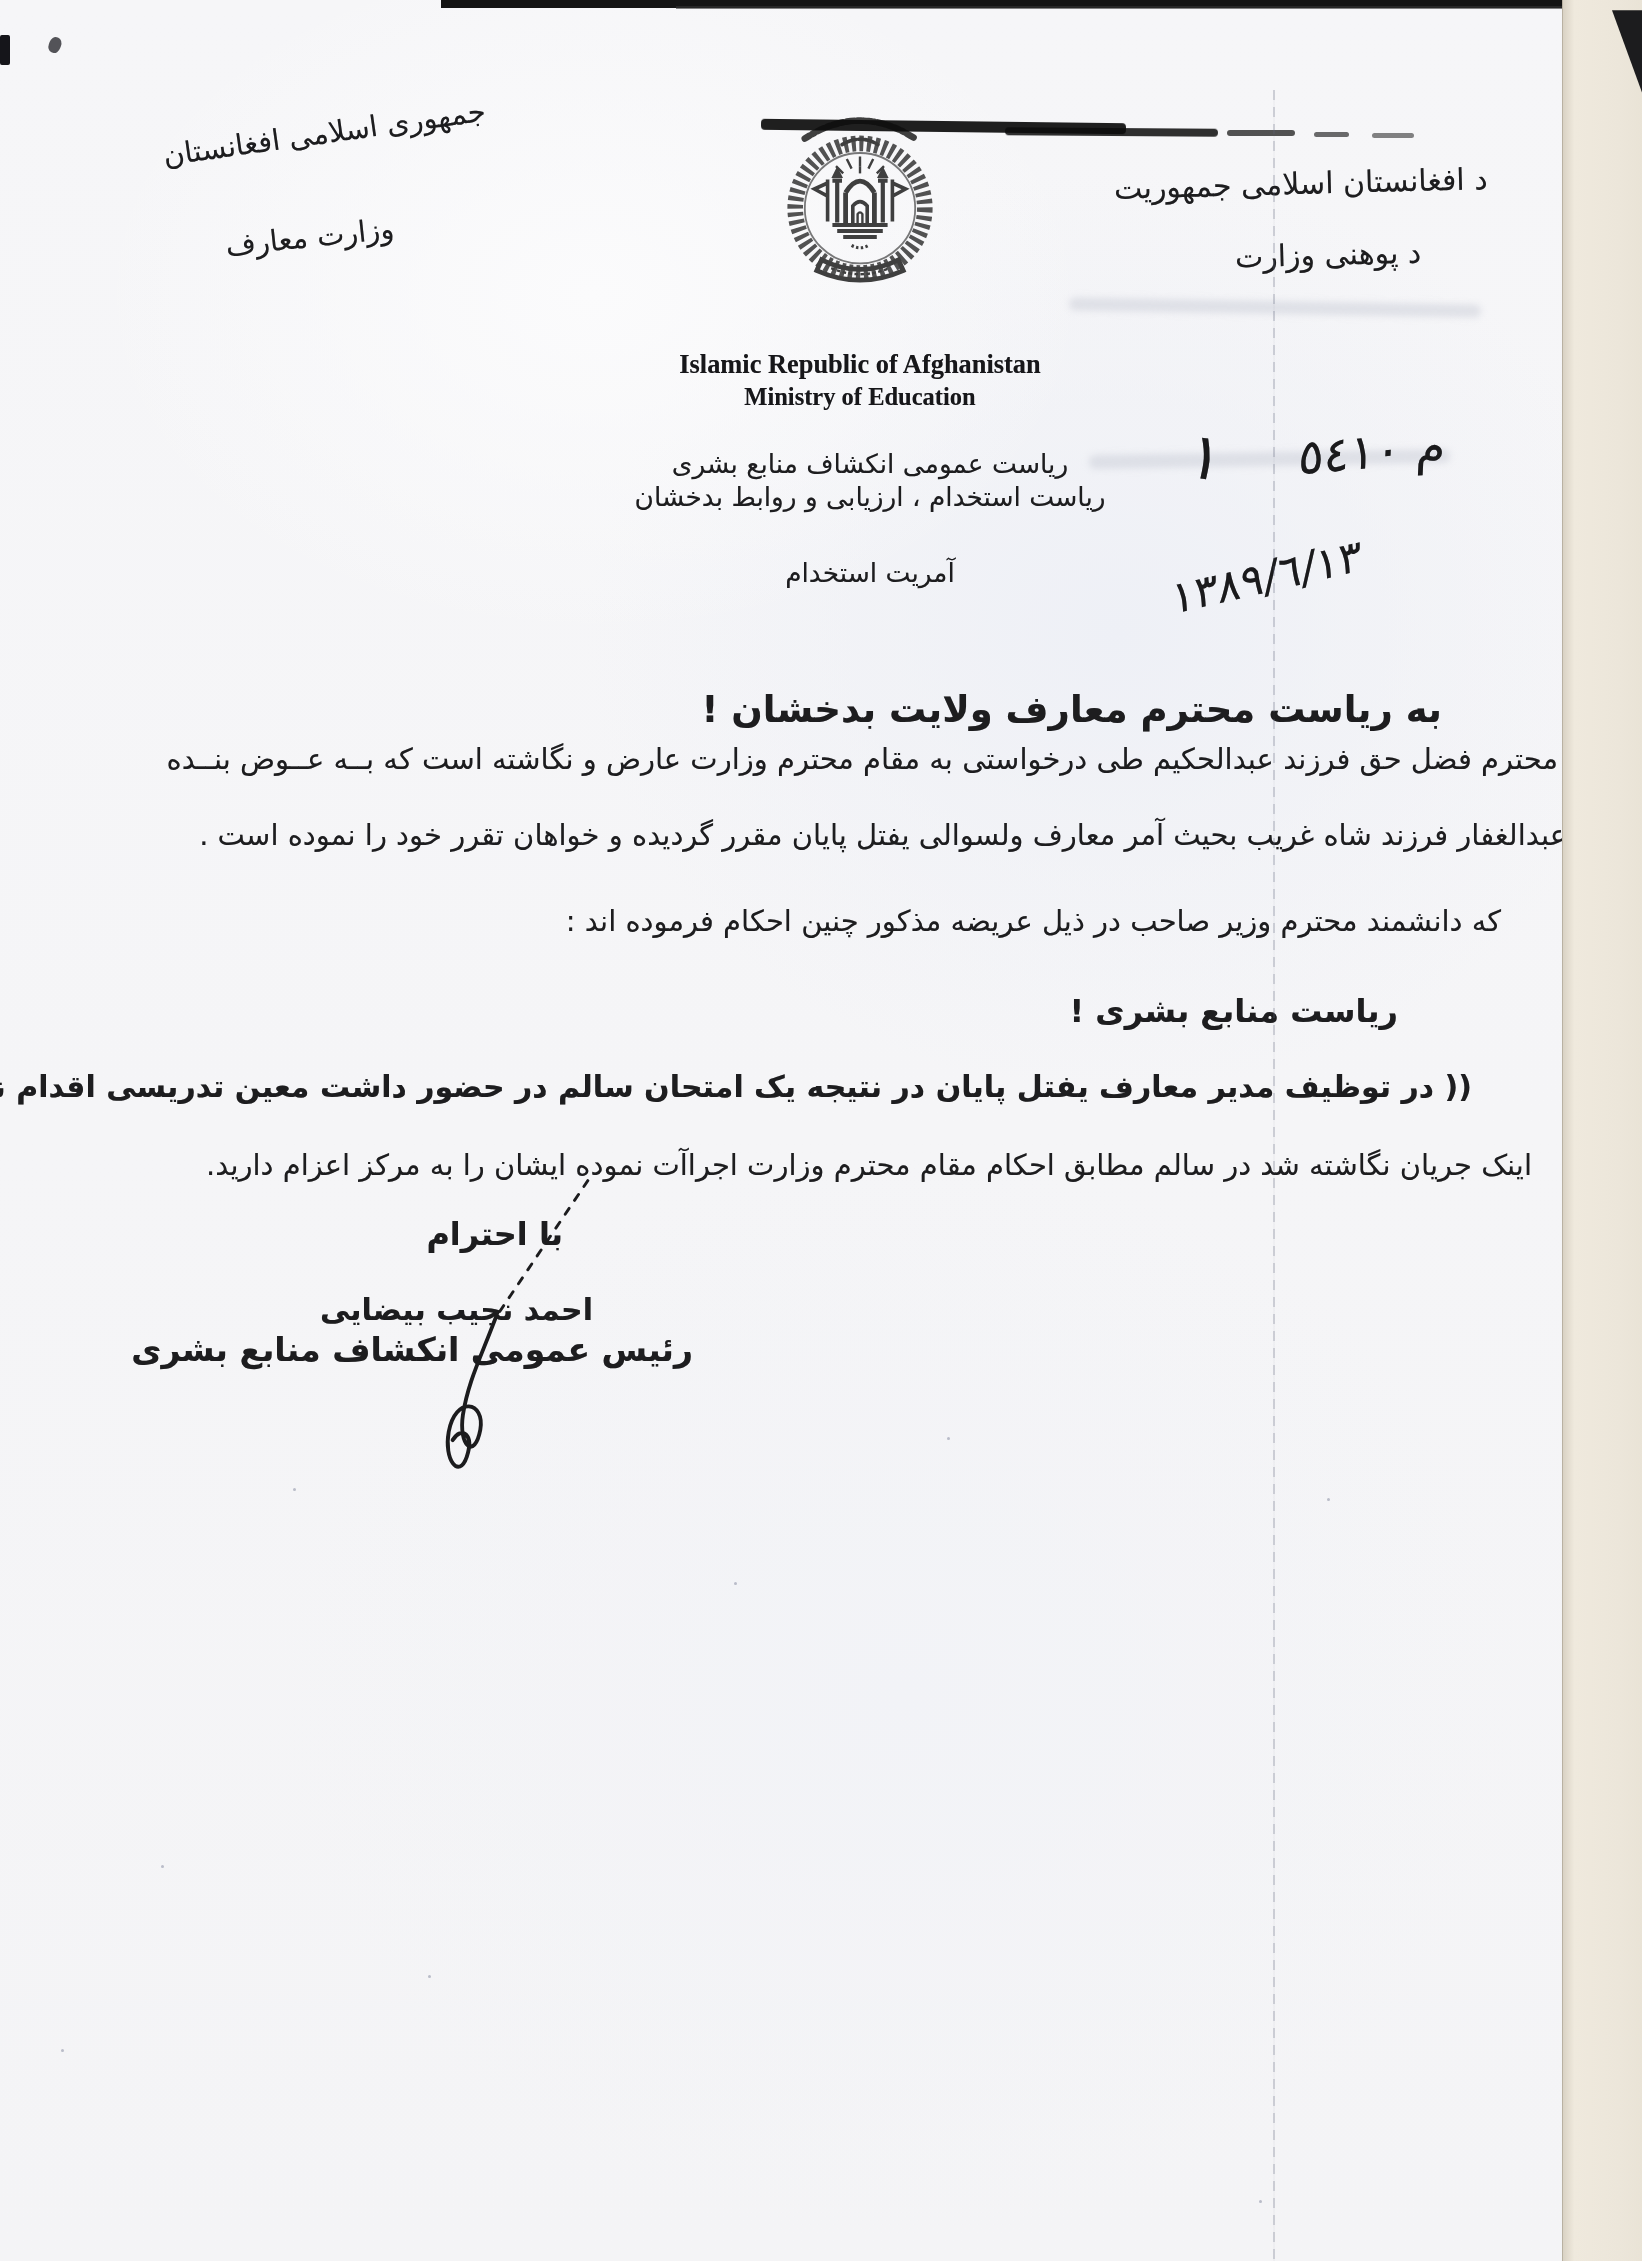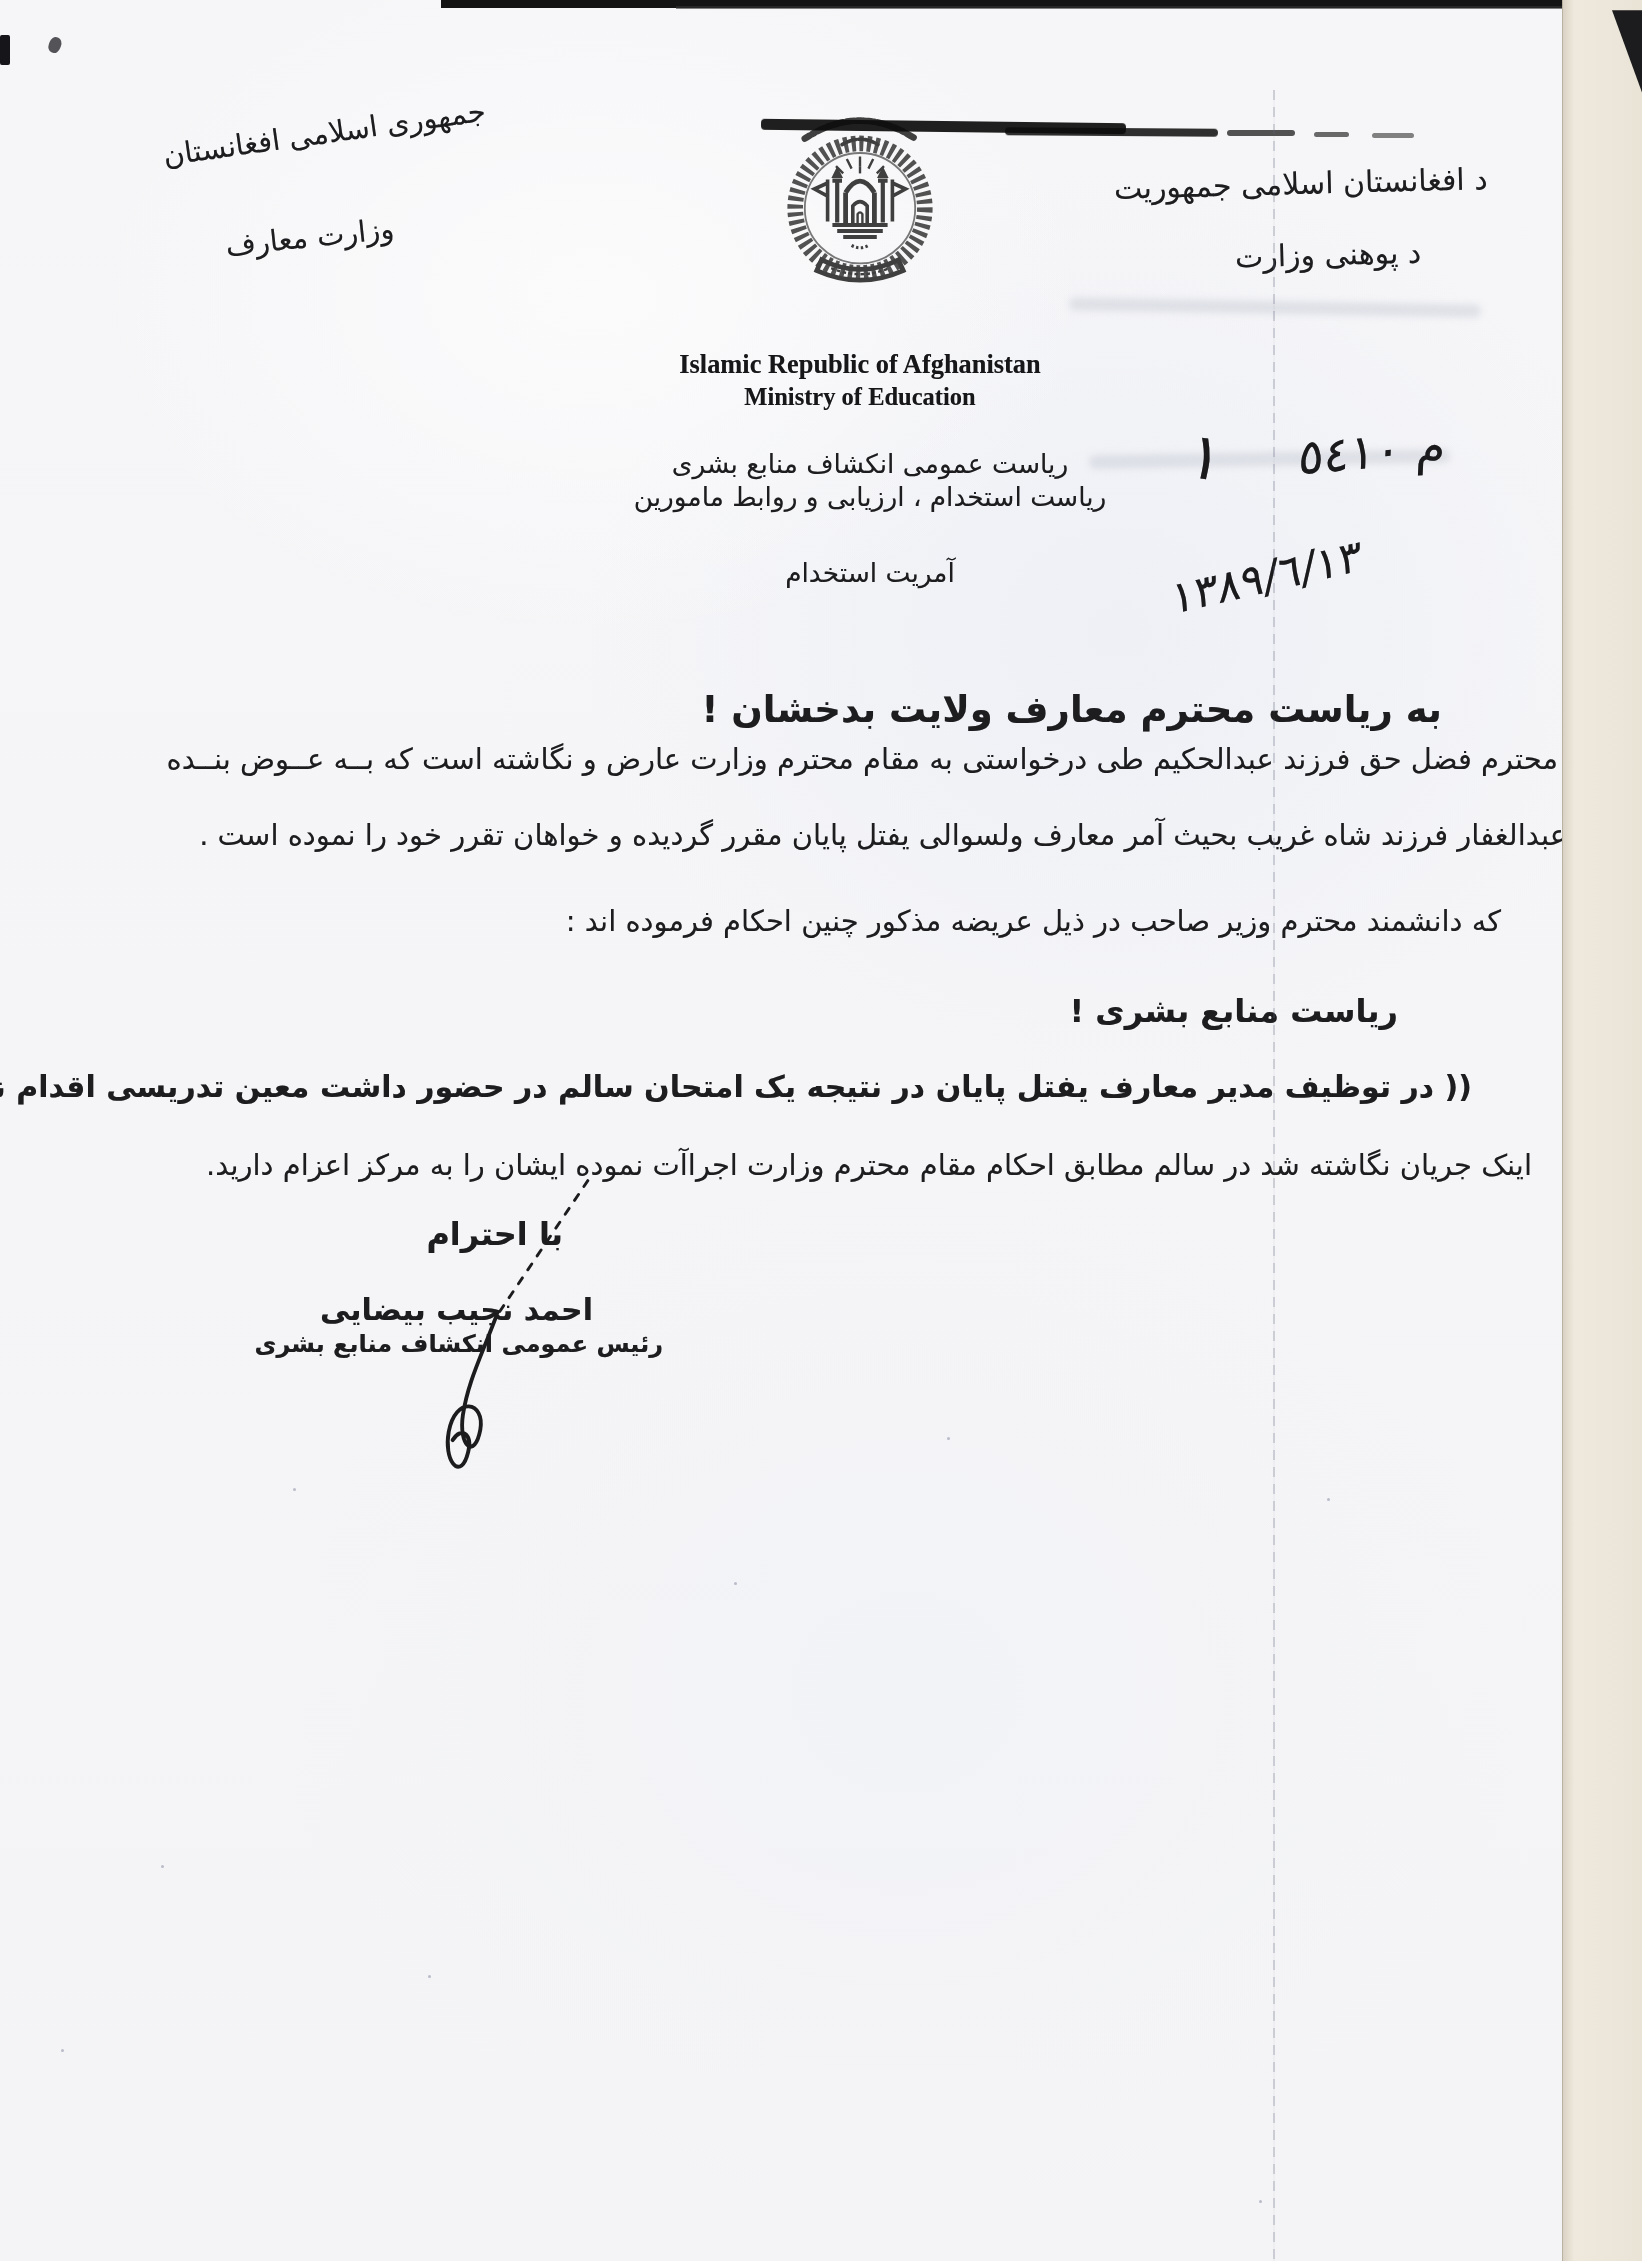--- a/index.html
+++ b/index.html
@@ -73,21 +73,21 @@
       <path d="M102 282 Q150 302 198 282" stroke-width="4" stroke-dasharray="6 4"></path>
     </g>
   </svg>
 
   <div class="abs center" style="left:528px;top:348px;width:664px;">
     <div class="en" style="font-size:26.4px;line-height:1.25;">Islamic Republic of Afghanistan</div>
     <div class="en" style="font-size:24.5px;line-height:1.3;">Ministry of Education</div>
   </div>
 
   <div class="abs fa center" style="left:548px;top:402px;width:644px;font-size:26.4px;margin-top:46px;">ریاست عمومی انکشاف منابع بشری</div>
-  <div class="abs fa center" style="left:548px;top:481px;width:644px;font-size:26.4px;">ریاست استخدام ، ارزیابی و روابط مامورین</div>
+  <div class="abs fa center" style="left:548px;top:481px;width:644px;font-size:26.4px;">ریاست استخدام ، ارزیابی و روابط بدخشان</div>
   <div class="abs fa center" style="left:548px;top:557px;width:644px;font-size:26.4px;">آمریت استخدام</div>
 
   <div class="abs hand" style="left:1189px;top:420px;font-size:64px;transform:rotate(7deg) skewX(-6deg);">١</div>
   <div class="abs hand" style="left:1298px;top:423px;font-size:48px;letter-spacing:3.2px;transform:rotate(-5deg) skewX(-8deg);">م ٥٤١٠</div>
   <div class="abs hand" style="left:1169px;top:551px;font-size:44px;letter-spacing:1.9px;transform:rotate(-13deg) skewX(-10deg);">١٣٨٩/٦/١٣</div>
 
   <div class="abs fa bold" style="right:201px;top:688px;font-size:37px;">به ریاست محترم معارف ولایت بدخشان !</div>
 
   <div class="abs fa" style="right:85px;top:742px;font-size:29px;">محترم فضل حق فرزند عبدالحکیم طی درخواستی به مقام محترم وزارت عارض و نگاشته است که بــه عــوض بنــده</div>
   <div class="abs fa" style="right:76px;top:818px;font-size:29px;">عبدالغفار فرزند شاه غریب بحیث آمر معارف ولسوالی یفتل پایان مقرر گردیده و خواهان تقرر خود را نموده است .</div>
@@ -95,21 +95,21 @@
 
   <div class="abs fa bold" style="right:245px;top:992px;font-size:32px;">ریاست منابع بشری !</div>
 
   <div class="abs fa bold" style="right:171px;top:1069px;font-size:30px;">(( در توظیف مدیر معارف یفتل پایان در نتیجه یک امتحان سالم در حضور داشت معین تدریسی اقدام نمائید ))</div>
 
   <div class="abs fa" style="right:111px;top:1148px;font-size:29px;">اینک جریان نگاشته شد در سالم مطابق احکام مقام محترم وزارت اجراآت نموده ایشان را به مرکز اعزام دارید.</div>
 
   <div class="abs fa bold" style="right:1080px;top:1215px;font-size:32px;">با احترام</div>
 
   <div class="abs fa bold" style="right:1050px;top:1292px;font-size:30px;">احمد نجیب بیضایی</div>
-  <div class="abs fa bold" style="right:980px;top:1330px;font-size:24px;margin-left:28px;">رئیس عمومی انکشاف منابع بشری</div>
+  <div class="abs fa bold" style="right:950px;top:1330px;font-size:33px;margin-left:28px;">رئیس عمومی انکشاف منابع بشری</div>
 
   <svg class="abs" style="left:348px;top:1169px;" width="271" height="322" viewBox="0 0 420 500">
     <path d="M372 18 L228 232" fill="none" stroke="#1c1c1e" stroke-width="4.5" stroke-dasharray="11 15" stroke-linecap="round"></path>
     <path d="M230 228 C206 292 186 330 178 382 C171 430 196 452 205 405 C213 360 166 352 156 408 C148 452 172 482 184 447 C196 412 176 398 162 421" fill="none" stroke="#1c1c1e" stroke-width="6" stroke-linecap="round"></path>
   </svg>
 
   <div class="abs" style="left:441px;top:0;width:1124px;height:7.7px;background:#141414;"></div>
   <div class="abs" style="left:676px;top:5.8px;width:889px;height:3.2px;background:#333;opacity:.6;"></div>
 
   <div class="abs smudge" style="left:761px;top:121px;width:365px;height:11px;transform:rotate(.7deg);opacity:.92;"></div>

